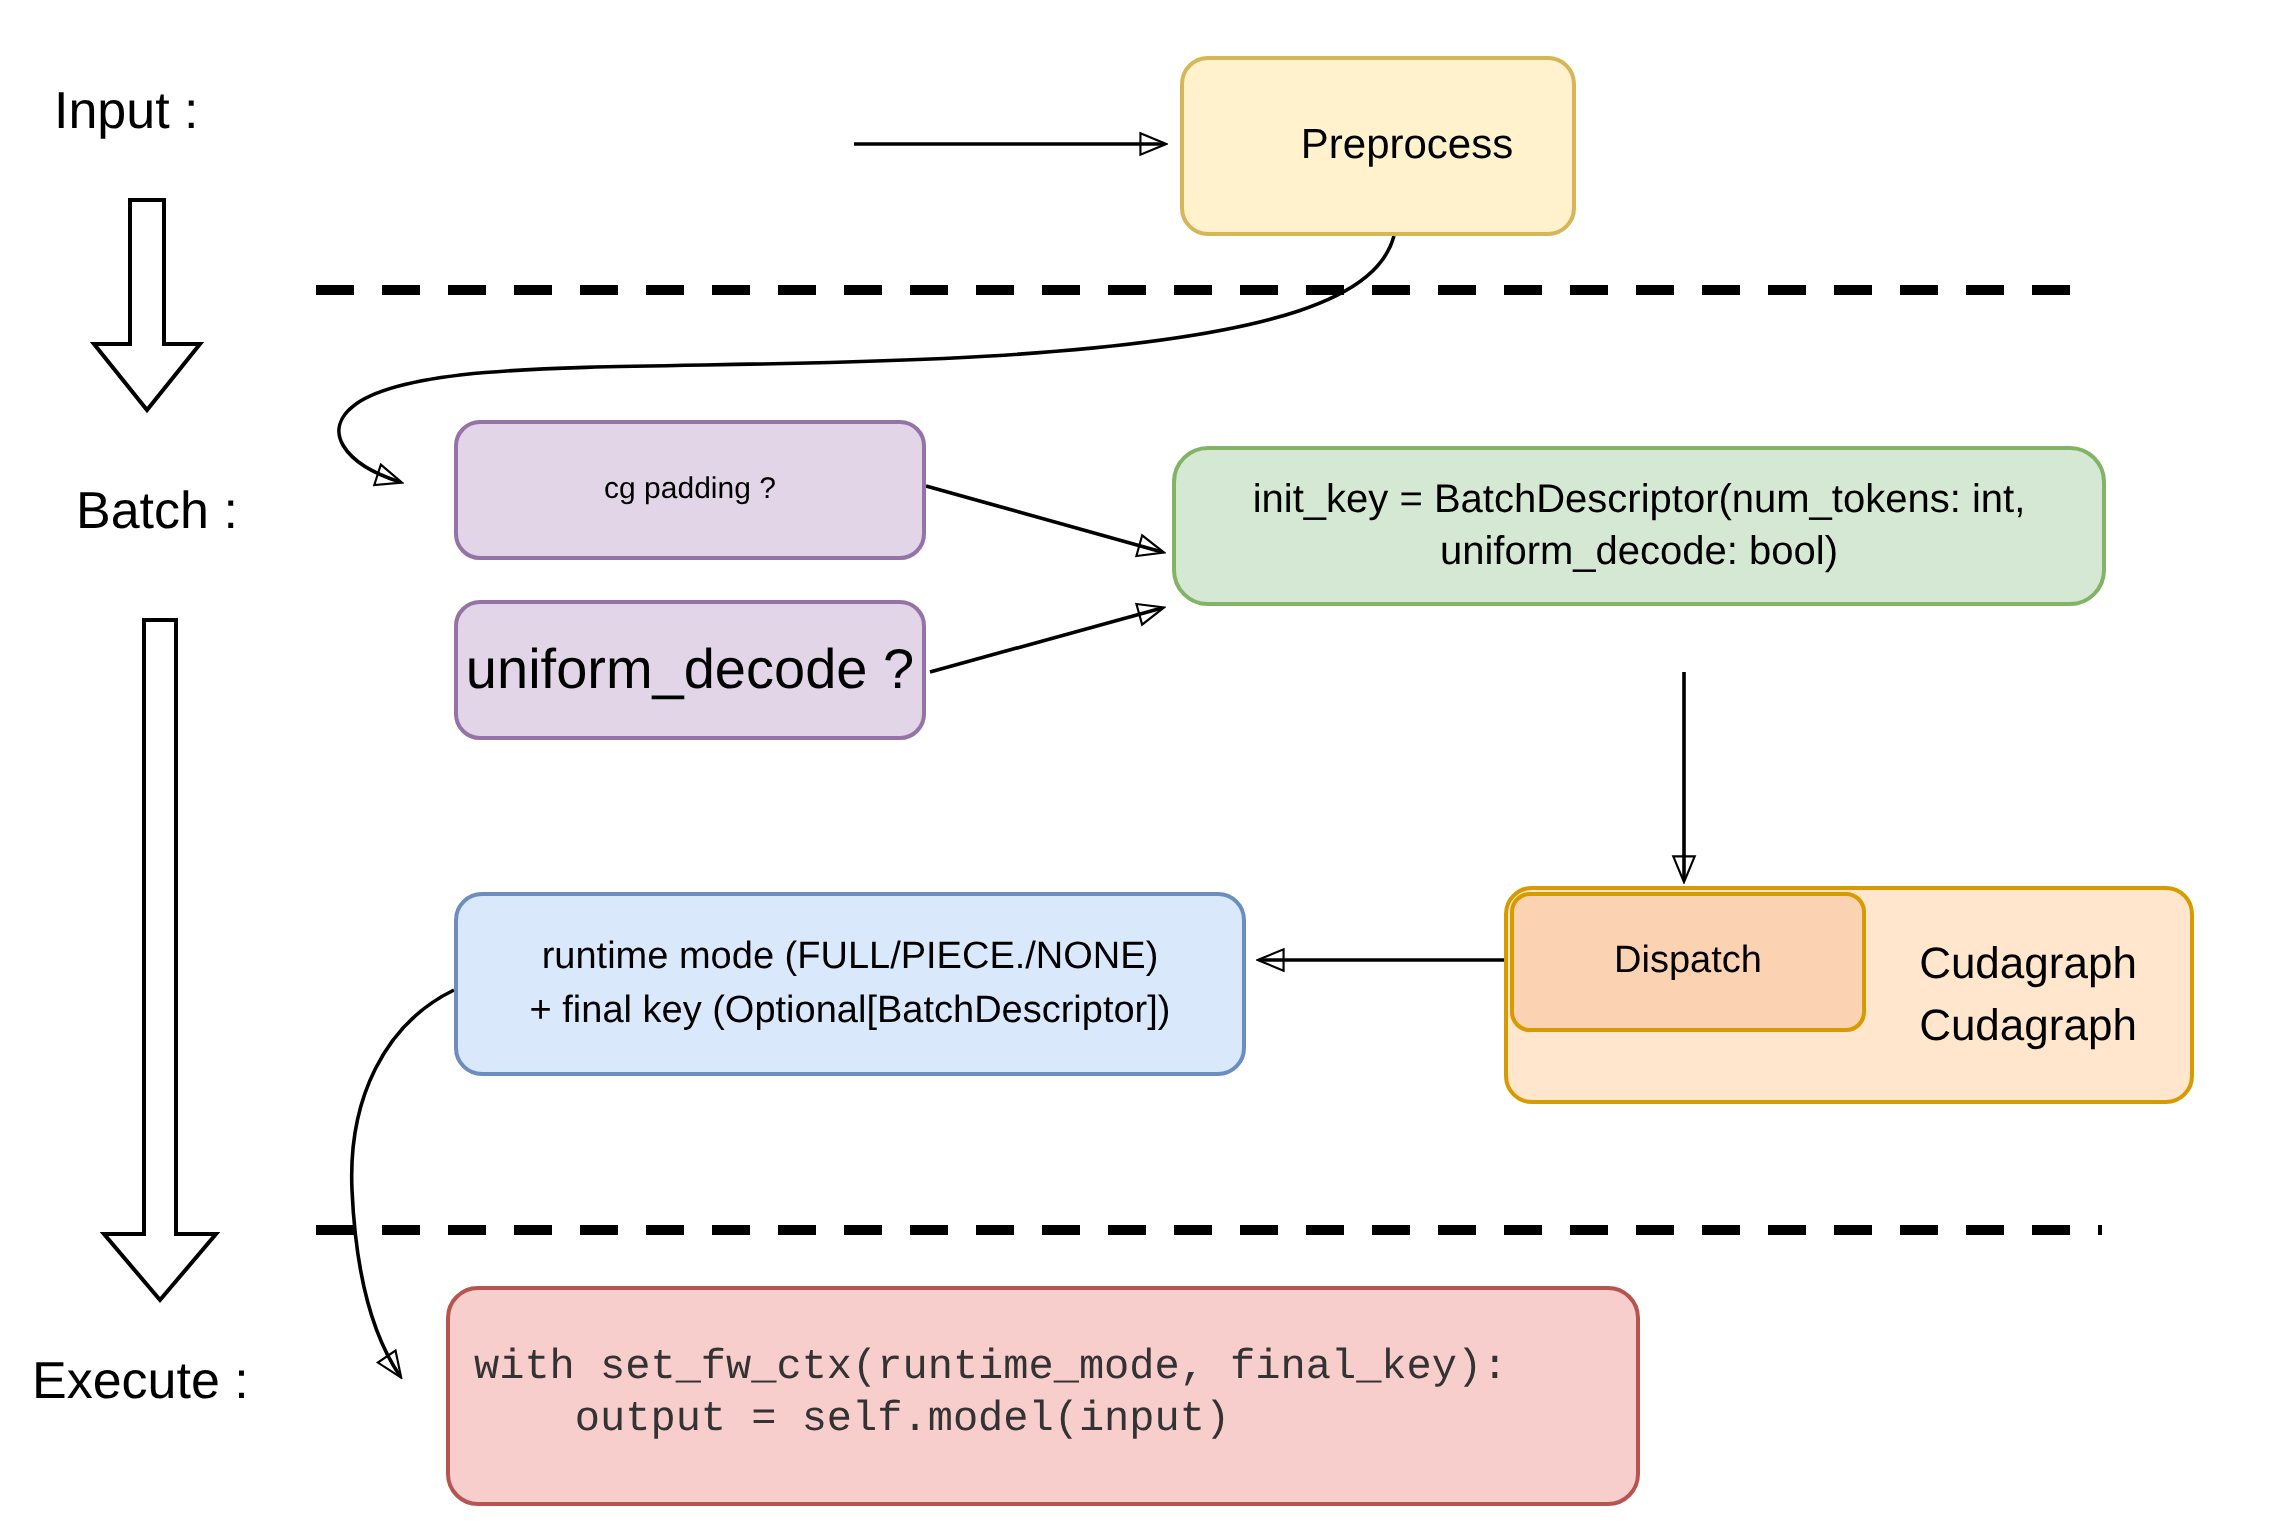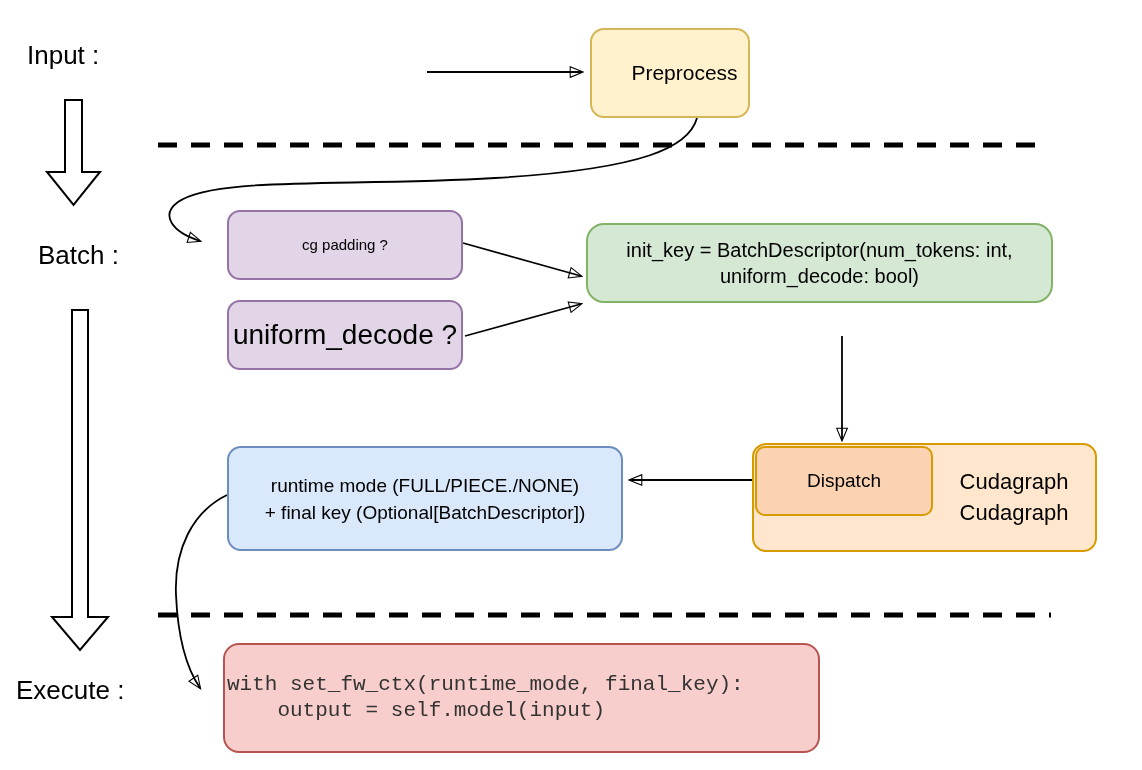--- a/index.html
+++ b/index.html
@@ -31,21 +31,21 @@
     font-size:26px;
     white-space:nowrap;
   }
 
   .node-input-batch{
     left:227px;top:28px;width:200px;height:90px;
     background:var(--red-fill);border:2px solid var(--red-stroke);
     border-radius:14px;font-size:21px;
   }
   .node-preprocess{
-    left:590px;top:28px;width:160px;height:90px;
+    left:590px;top:28px;width:198px;height:90px;
     background:var(--yellow-fill);border:2px solid var(--yellow-stroke);
     border-radius:14px;font-size:21px;padding-left:29px;
   }
   .node-cg-padding{
     left:227px;top:210px;width:236px;height:70px;
     background:var(--purple-fill);border:2px solid var(--purple-stroke);
     border-radius:13px;font-size:15px;
   }
   .node-uniform-decode{
     left:227px;top:300px;width:236px;height:70px;
@@ -66,33 +66,33 @@
     position:absolute;
     left:938px;top:466px;width:152px;
     font-size:22px;line-height:31px;text-align:center;
   }
   .node-dispatch{
     left:755px;top:446px;width:178px;height:70px;
     background:var(--orange-dark-fill);border:2px solid var(--orange-stroke);
     border-radius:10px;font-size:19px;
   }
   .node-runtime-mode{
-    left:227px;top:446px;width:396px;height:105px;
+    left:227px;top:446px;width:396px;height:92px;
     background:var(--blue-fill);border:2px solid var(--blue-stroke);
     border-radius:14px;font-size:19px;line-height:27px;
   }
   .node-execute-code{
     left:223px;top:643px;width:597px;height:110px;
     background:var(--red-fill);border:2px solid var(--red-stroke);
     border-radius:16px;
     font-family:"Liberation Mono","DejaVu Sans Mono",monospace;
     font-size:21px;line-height:26px;
     color:#333;
     align-items:flex-start;
-    padding-left:2px;
+    padding-left:12px;
     text-align:left;
   }
   .code-line{white-space:pre;}
 </style>
 </head>
 <body>
 
 <div id="canvas">
 
   <svg id="wires" viewBox="0 0 1142 770">

